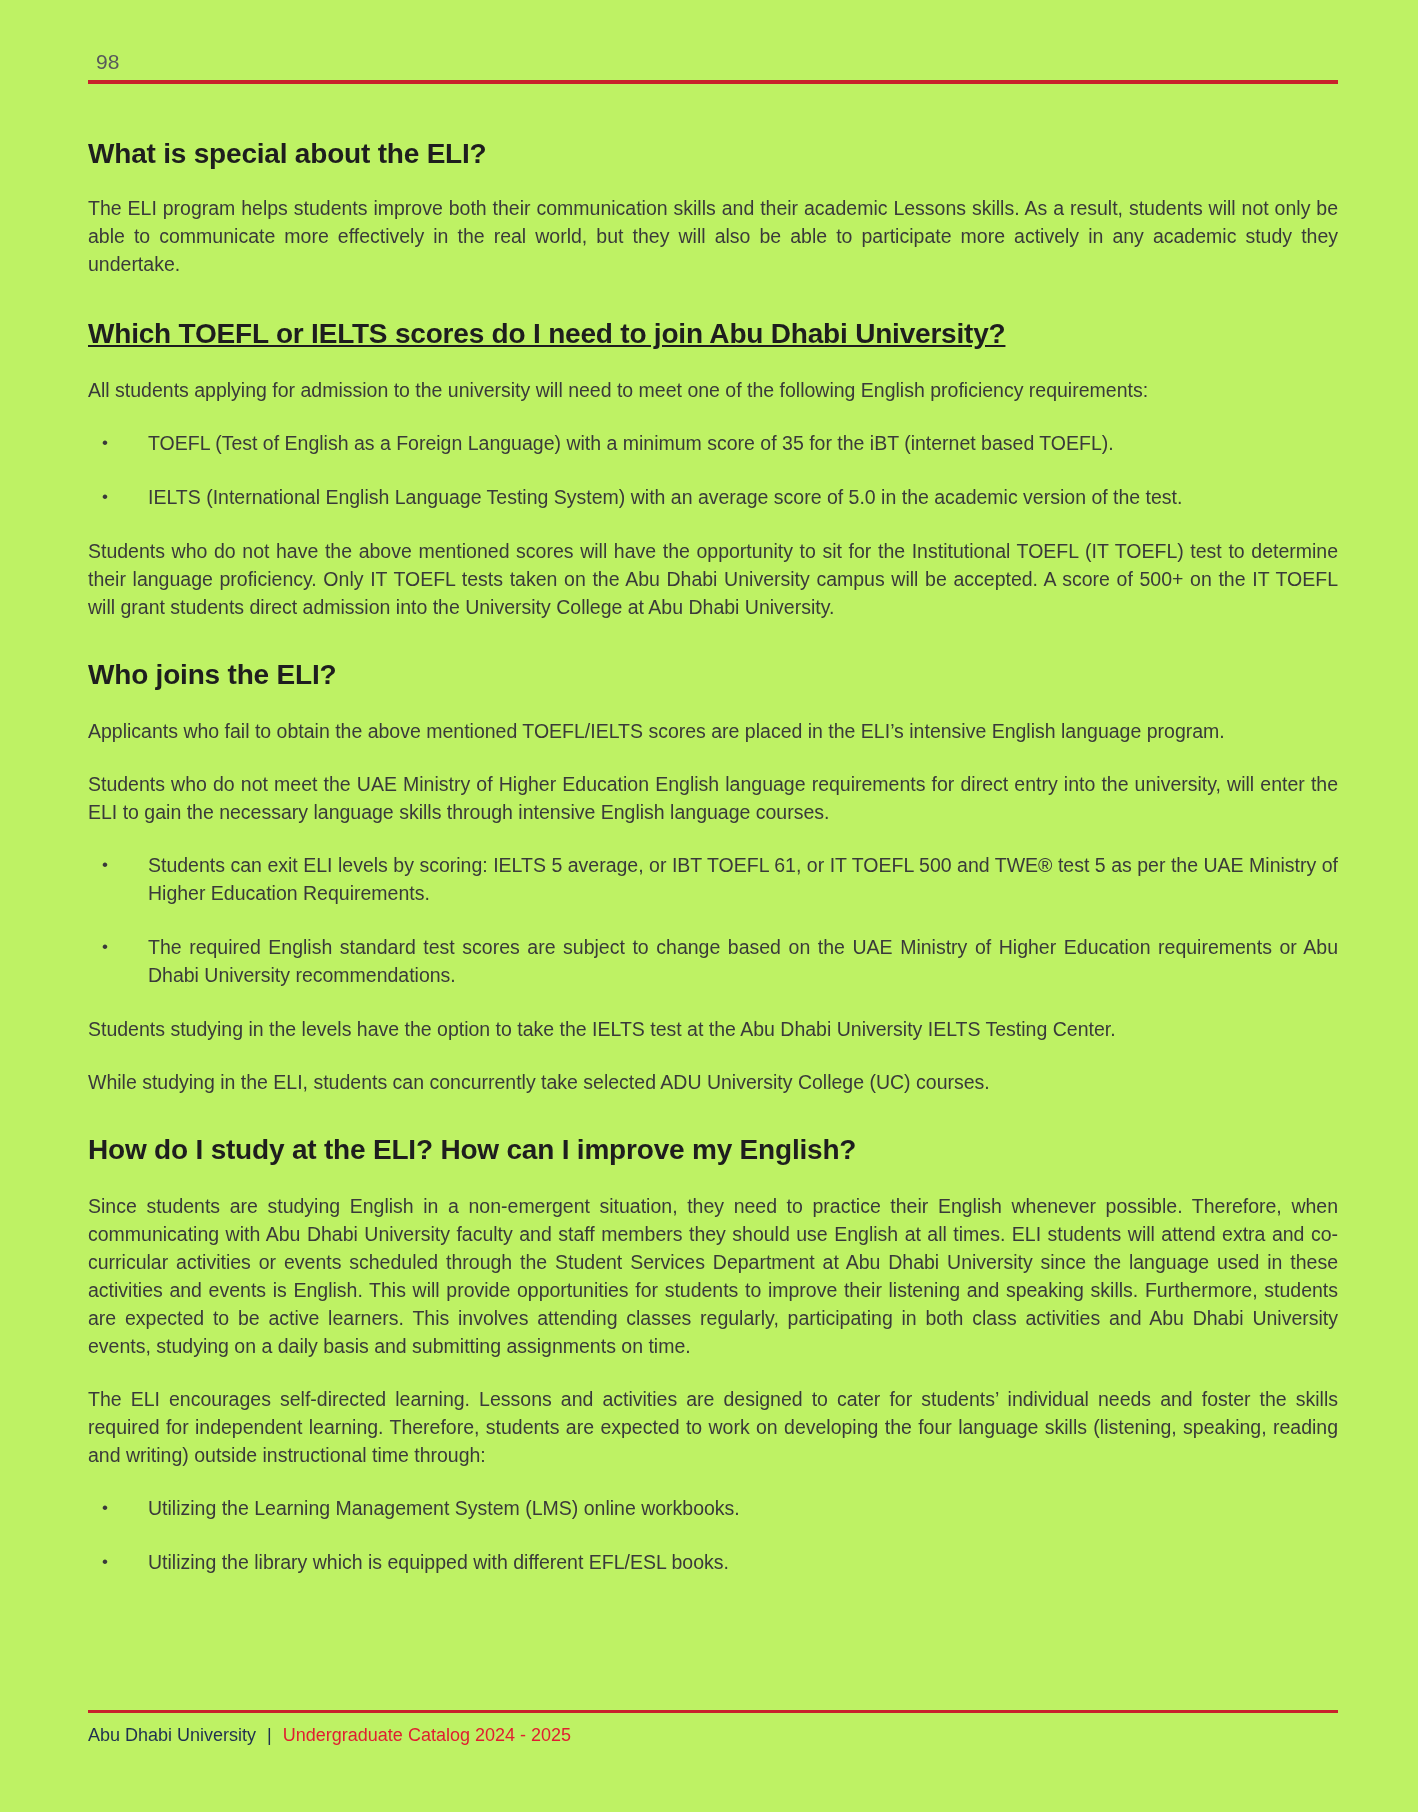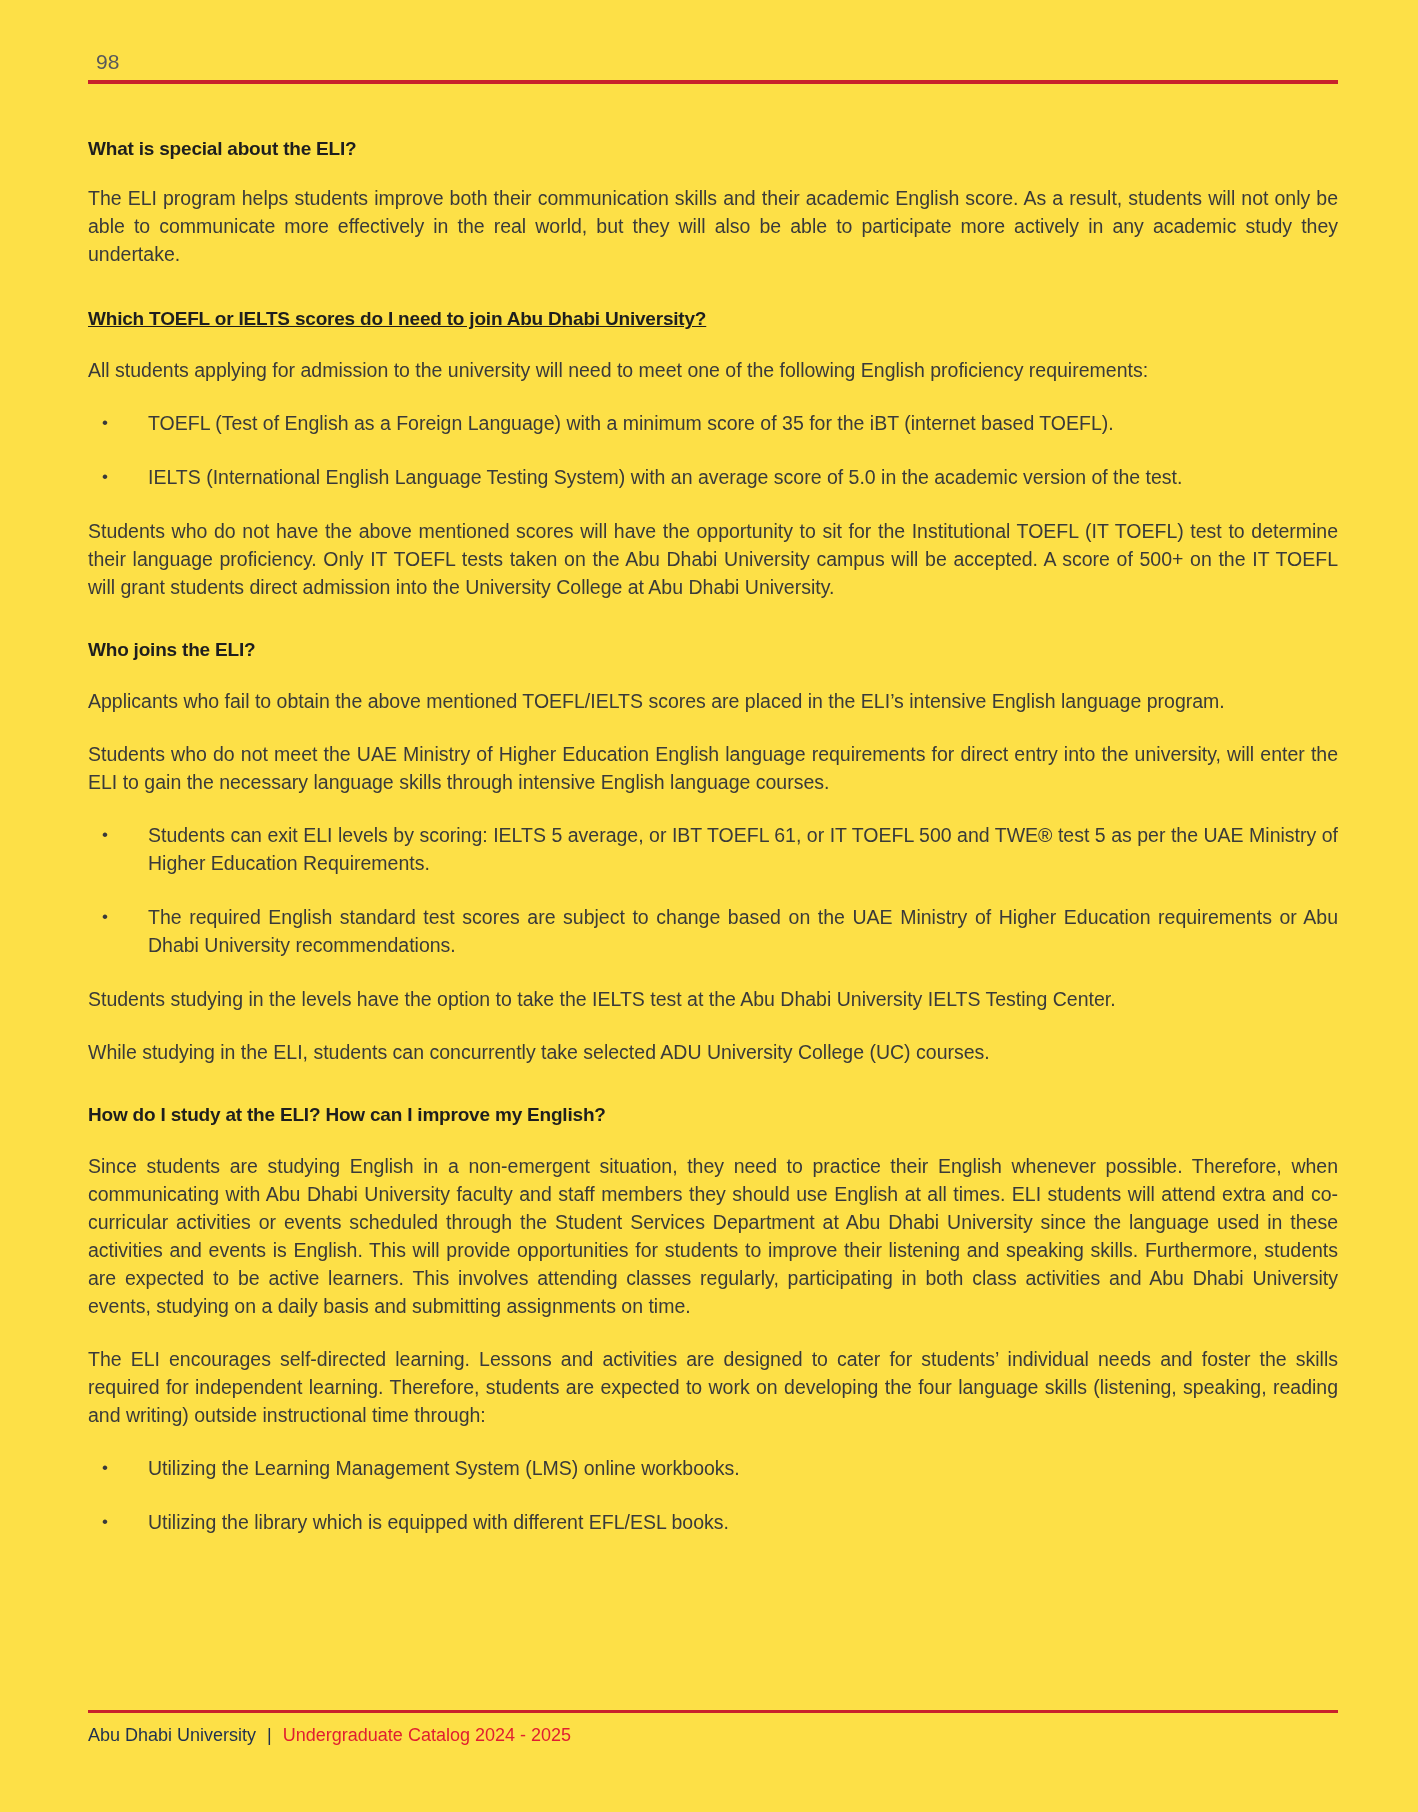--- a/index.html
+++ b/index.html
@@ -1,21 +1,21 @@
 <!DOCTYPE html>
 <html><head>
 <meta charset="utf-8">
 <style>
   * { margin: 0; padding: 0; box-sizing: border-box; }
   html, body { background: #ffffff; }
   .page {
     position: relative;
     width: 1418px;
     height: 1812px;
-    background: #fde047;
+    background: #bef264;
     font-family: "Liberation Sans", sans-serif;
     color: #3a3a3a;
     overflow: hidden;
   }
   .page-inner {
     padding: 50px 80px 0 88px;
   }
   .page-number {
     font-size: 21px;
     color: #58595b;
@@ -25,21 +25,21 @@
     background: #c8232b;
     border: none;
   }
   .rule-top {
     height: 4px;
     margin-top: 6px;
   }
   h1.sec-heading {
     font-family: "Liberation Sans", sans-serif;
     font-weight: 700;
-    font-size: 19px;
+    font-size: 28px;
     color: #1e1e1e;
     letter-spacing: -0.2px;
   }
   .h-first { margin-top: 54px; margin-bottom: 24px; }
   .h-mid   { margin-top: 40px; margin-bottom: 26px; text-decoration: underline; }
   .h-big   { margin-top: 38px; margin-bottom: 26px; }
   p.body-text {
     font-size: 19.5px;
     line-height: 28px;
     text-align: justify;
@@ -86,21 +86,21 @@
 
     <header>
       <div class="page-number">98</div>
       <div class="rule rule-top"></div>
     </header>
 
     <main>
 
       <section>
         <h1 class="sec-heading h-first">What is special about the ELI?</h1>
-        <p class="body-text">The ELI program helps students improve both their communication skills and their academic English score. As a result, students will not only be able to communicate more effectively in the real world, but they will also be able to participate more actively in any academic study they undertake.</p>
+        <p class="body-text">The ELI program helps students improve both their communication skills and their academic Lessons skills. As a result, students will not only be able to communicate more effectively in the real world, but they will also be able to participate more actively in any academic study they undertake.</p>
       </section>
 
       <section>
         <h1 class="sec-heading h-mid">Which TOEFL or IELTS scores do I need to join Abu Dhabi University?</h1>
         <p class="body-text">All students applying for admission to the university will need to meet one of the following English proficiency requirements:</p>
         <div class="bullet-item">
           <span class="bullet-marker">•</span>
           <span>TOEFL (Test of English as a Foreign Language) with a minimum score of 35 for the iBT (internet based TOEFL).</span>
         </div>
         <div class="bullet-item">

